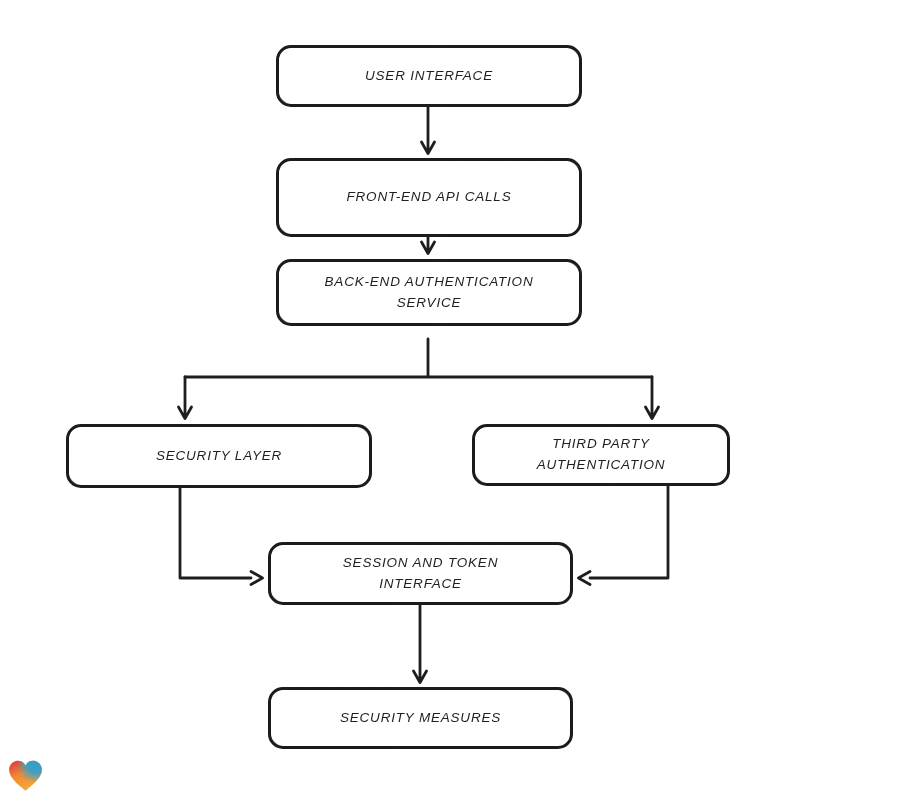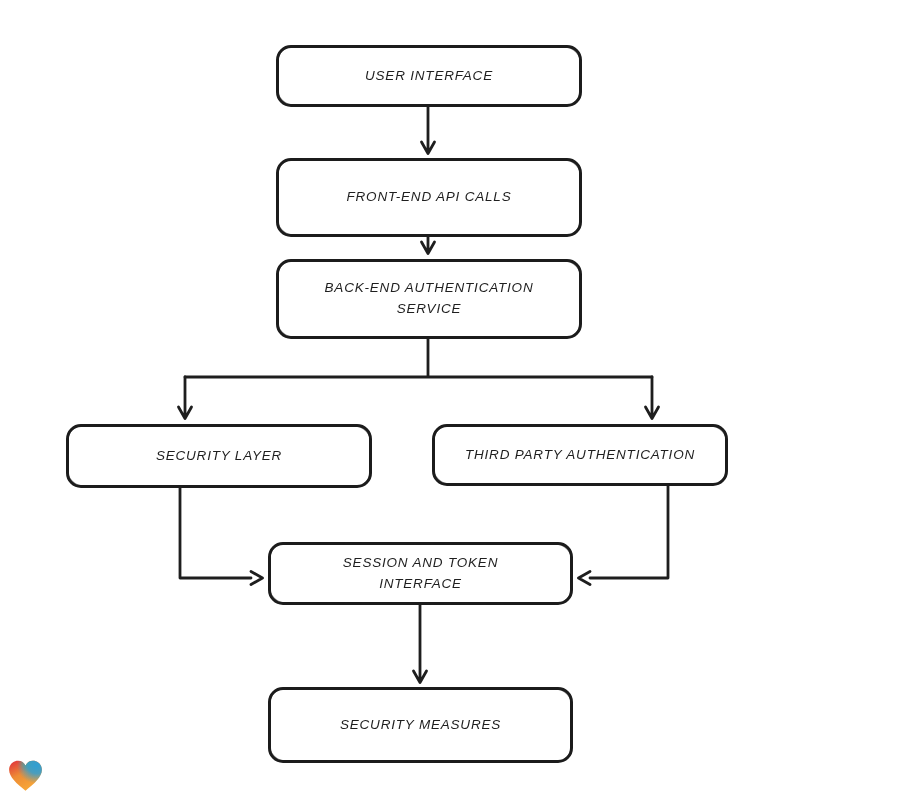--- a/index.html
+++ b/index.html
@@ -85,39 +85,39 @@
   </svg>
 
   <div class="node" style="left:276px; top:45px; width:306px; height:62px">
     <span class="node-label">USER INTERFACE</span>
   </div>
 
   <div class="node" style="left:276px; top:158px; width:306px; height:79px">
     <span class="node-label">FRONT-END API CALLS</span>
   </div>
 
-  <div class="node" style="left:276px; top:259px; width:306px; height:80px">
+  <div class="node" style="left:276px; top:259px; width:306px; height:67px">
     <span class="node-label">BACK-END AUTHENTICATION
 SERVICE</span>
   </div>
 
   <div class="node" style="left:66px; top:424px; width:306px; height:64px">
     <span class="node-label">SECURITY LAYER</span>
   </div>
 
-  <div class="node" style="left:432px; top:424px; width:296px; height:62px">
+  <div class="node" style="left:472px; top:424px; width:258px; height:62px">
     <span class="node-label">THIRD PARTY AUTHENTICATION</span>
   </div>
 
   <div class="node" style="left:268px; top:542px; width:305px; height:63px">
     <span class="node-label">SESSION AND TOKEN
 INTERFACE</span>
   </div>
 
-  <div class="node" style="left:268px; top:687px; width:305px; height:76px">
+  <div class="node" style="left:268px; top:687px; width:305px; height:62px">
     <span class="node-label">SECURITY MEASURES</span>
   </div>
 
   <svg class="logo" width="35" height="34" viewBox="0 0 32 30" xmlns="http://www.w3.org/2000/svg">
     <defs>
       <linearGradient id="heartBase" x1="0" y1="0" x2="0.55" y2="1">
         <stop offset="0" stop-color="#e02d3c"></stop>
         <stop offset="0.5" stop-color="#ee8c35"></stop>
         <stop offset="1" stop-color="#f7a839"></stop>
       </linearGradient>

